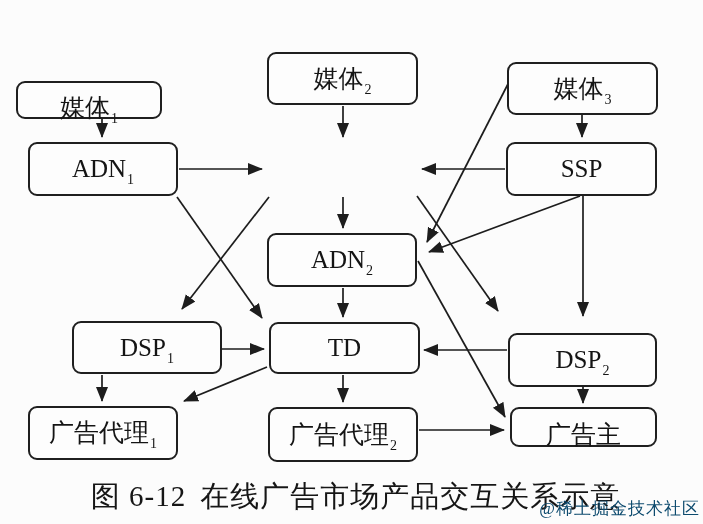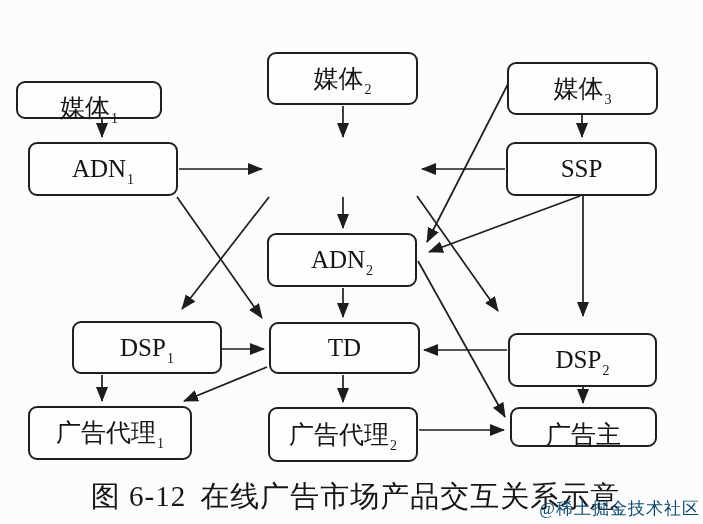--- a/index.html
+++ b/index.html
@@ -89,21 +89,21 @@
 
   <div class="node" style="left: 16px; top: 52px; width: 146px; height: 38px; line-height: 49px; margin-top: 29px;"><span>媒体</span><sub>1</sub></div>
       <div class="node" style="left: 267px; top: 52px; width: 151px; height: 53px; line-height: 49px;"><span>媒体</span><sub>2</sub></div>
       <div class="node" style="left: 507px; top: 62px; width: 151px; height: 53px; line-height: 49px;"><span>媒体</span><sub>3</sub></div>
       <div class="node" style="left: 28px; top: 142px; width: 150px; height: 54px; line-height: 50px;"><span>ADN</span><sub>1</sub></div>
       <div class="node" style="left: 506px; top: 142px; width: 151px; height: 54px; line-height: 50px;"><span>SSP</span></div>
       <div class="node" style="left: 267px; top: 233px; width: 150px; height: 54px; line-height: 50px;"><span>ADN</span><sub>2</sub></div>
       <div class="node" style="left: 28px; top: 321px; width: 150px; height: 53px; line-height: 49px; margin-left: 44px;"><span>DSP</span><sub>1</sub></div>
       <div class="node" style="left: 269px; top: 322px; width: 151px; height: 52px; line-height: 48px;"><span>TD</span></div>
       <div class="node" style="left: 508px; top: 333px; width: 149px; height: 54px; line-height: 50px;"><span>DSP</span><sub>2</sub></div>
-      <div class="node" style="left: 28px; top: 406px; width: 164px; height: 54px; line-height: 50px;"><span>广告代理</span><sub>1</sub></div>
+      <div class="node" style="left: 28px; top: 406px; width: 150px; height: 54px; line-height: 50px;"><span>广告代理</span><sub>1</sub></div>
       <div class="node" style="left: 268px; top: 407px; width: 150px; height: 55px; line-height: 51px;"><span>广告代理</span><sub>2</sub></div>
       <div class="node" style="left: 510px; top: 407px; width: 147px; height: 40px; line-height: 51px;"><span>广告主</span></div>
     </div>
 
   <div class="caption">
     <span>图 6-12</span><span class="cap-gap"></span><span>在线广告市场产品交互关系示意</span>
   </div>
 
   <div class="watermark">@稀土掘金技术社区</div>
 

